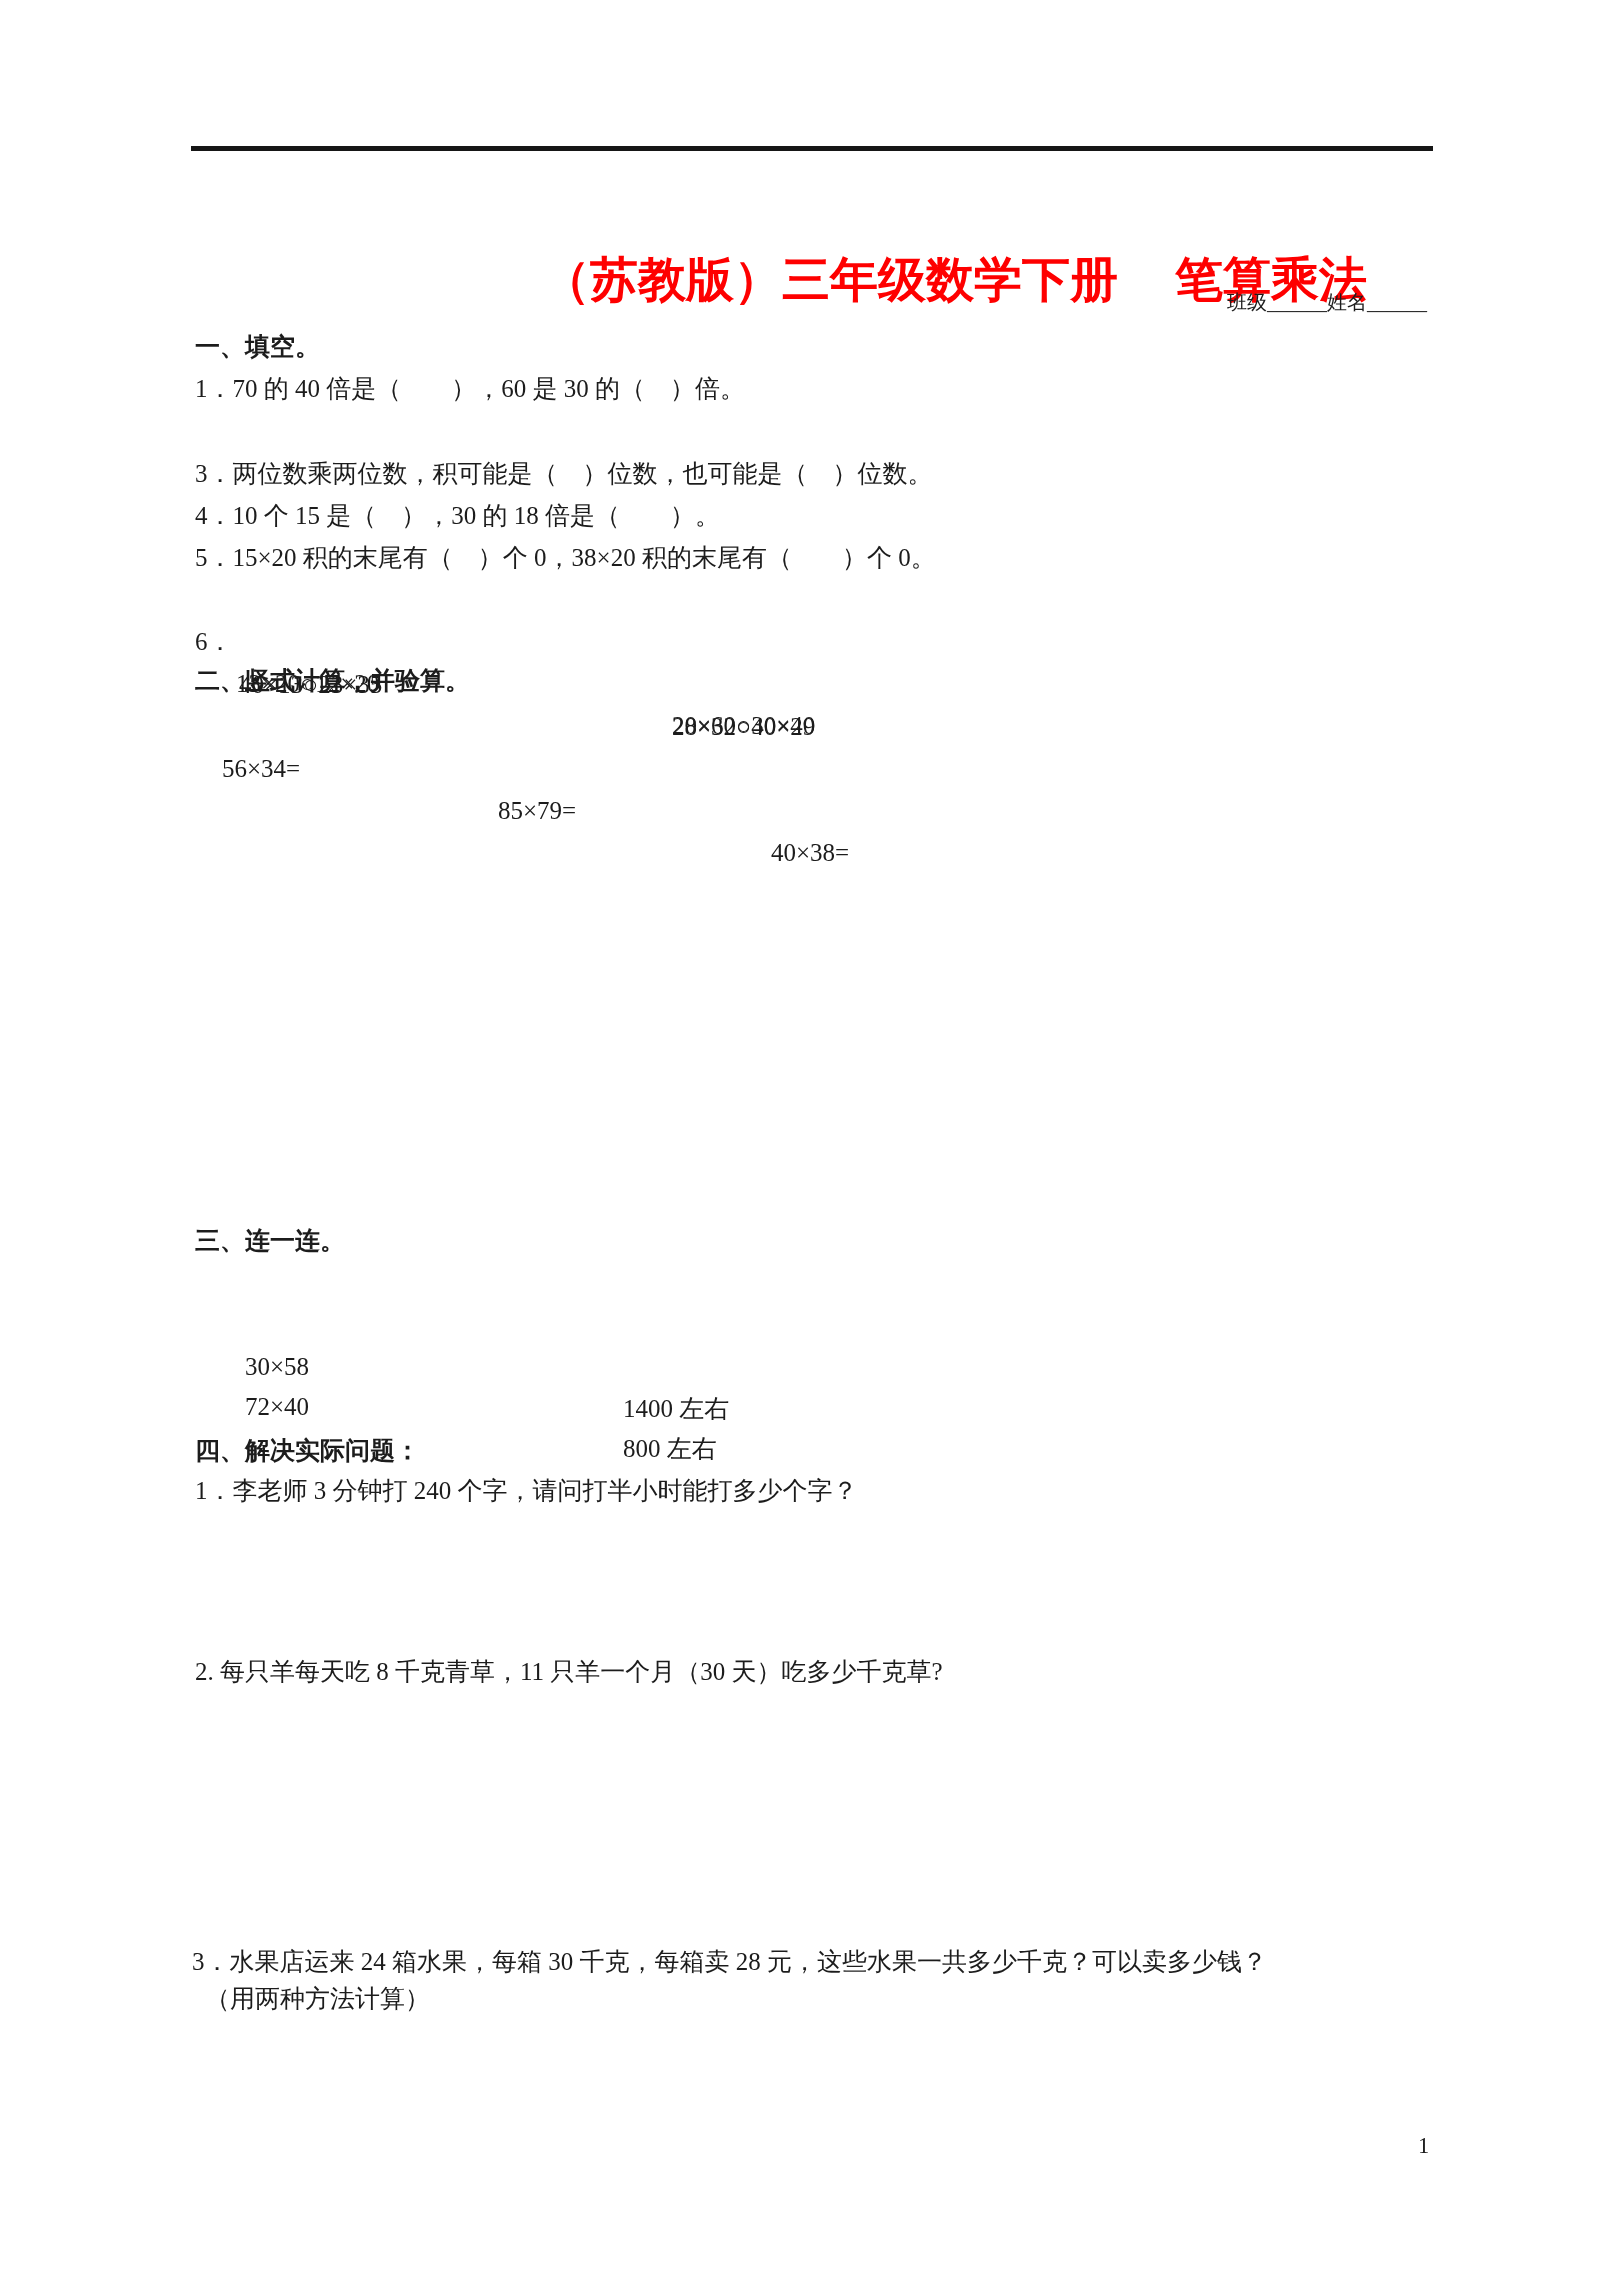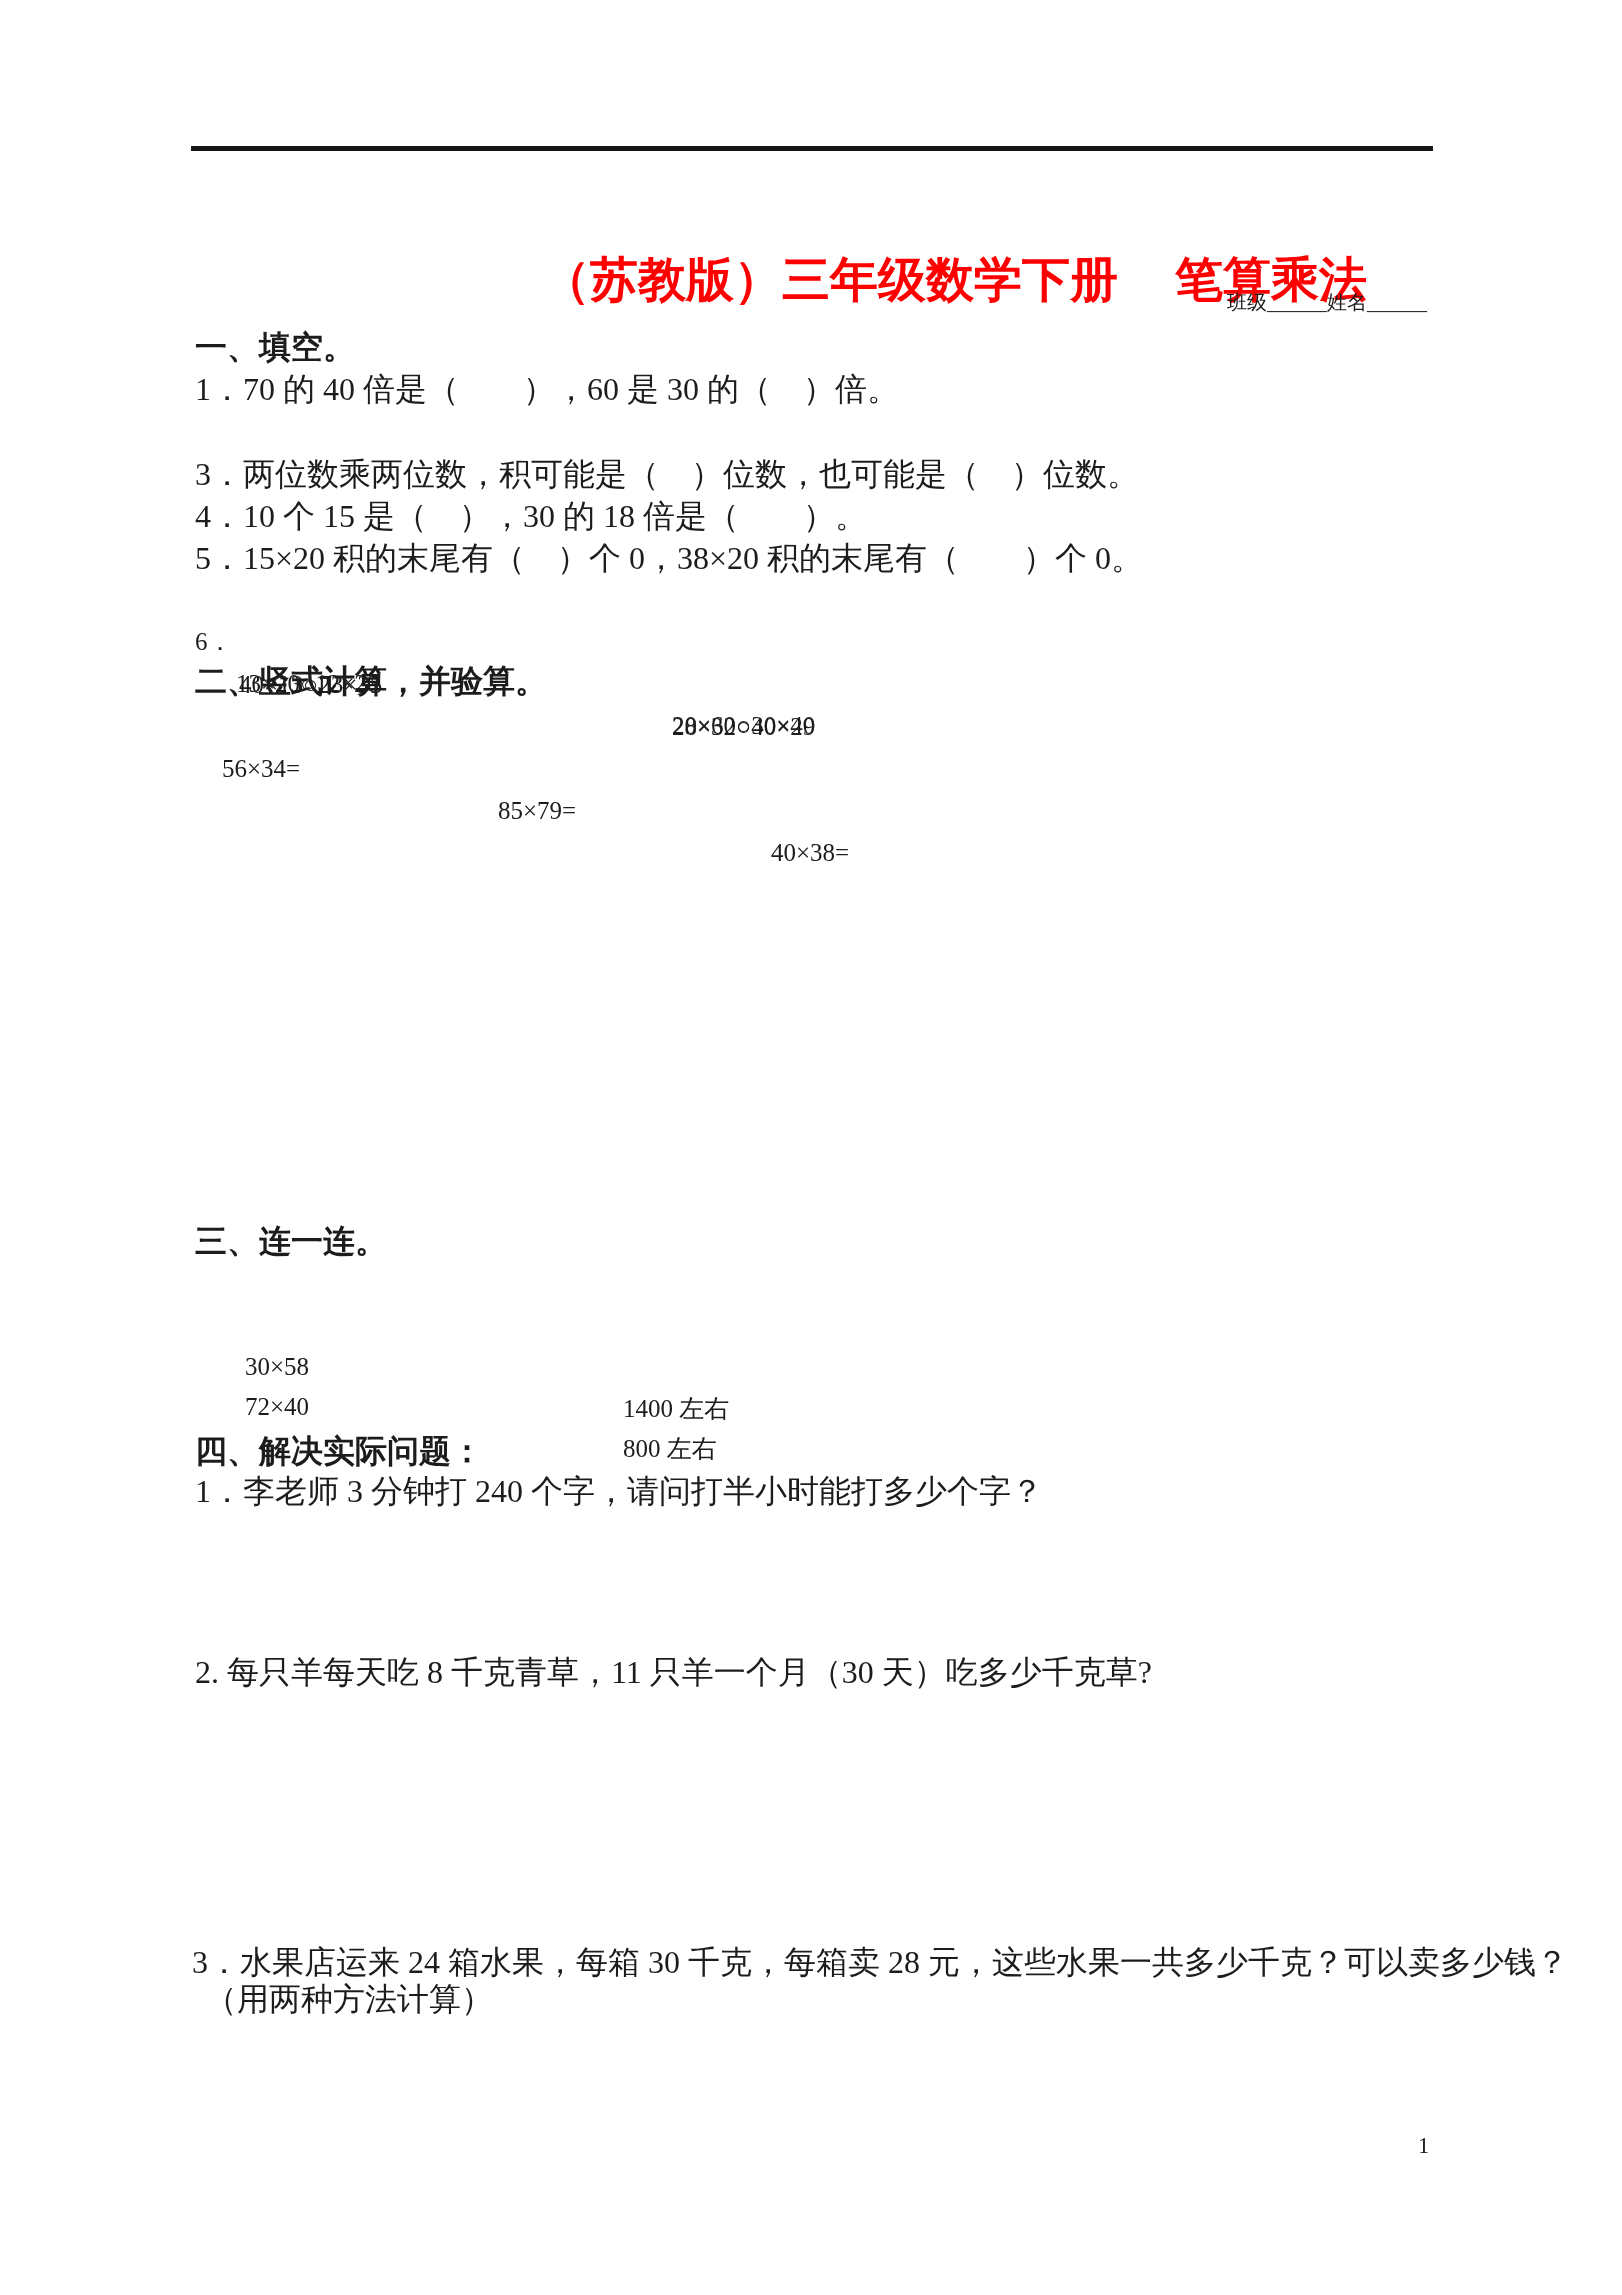--- a/index.html
+++ b/index.html
@@ -39,21 +39,21 @@
     position: absolute;
     top: 281px;
     right: 196px;
     font-size: 20px;
     line-height: 42px;
     white-space: pre;
   }
   .t {
     position: absolute;
     left: 195px;
-    font-size: 32px;
+    font-size: 25px;
     line-height: 42px;
     white-space: pre;
   }
   .h { font-weight: bold; }
   .row {
     position: absolute;
     left: 0;
     width: 1623px;
     height: 42px;
     font-size: 25px;

